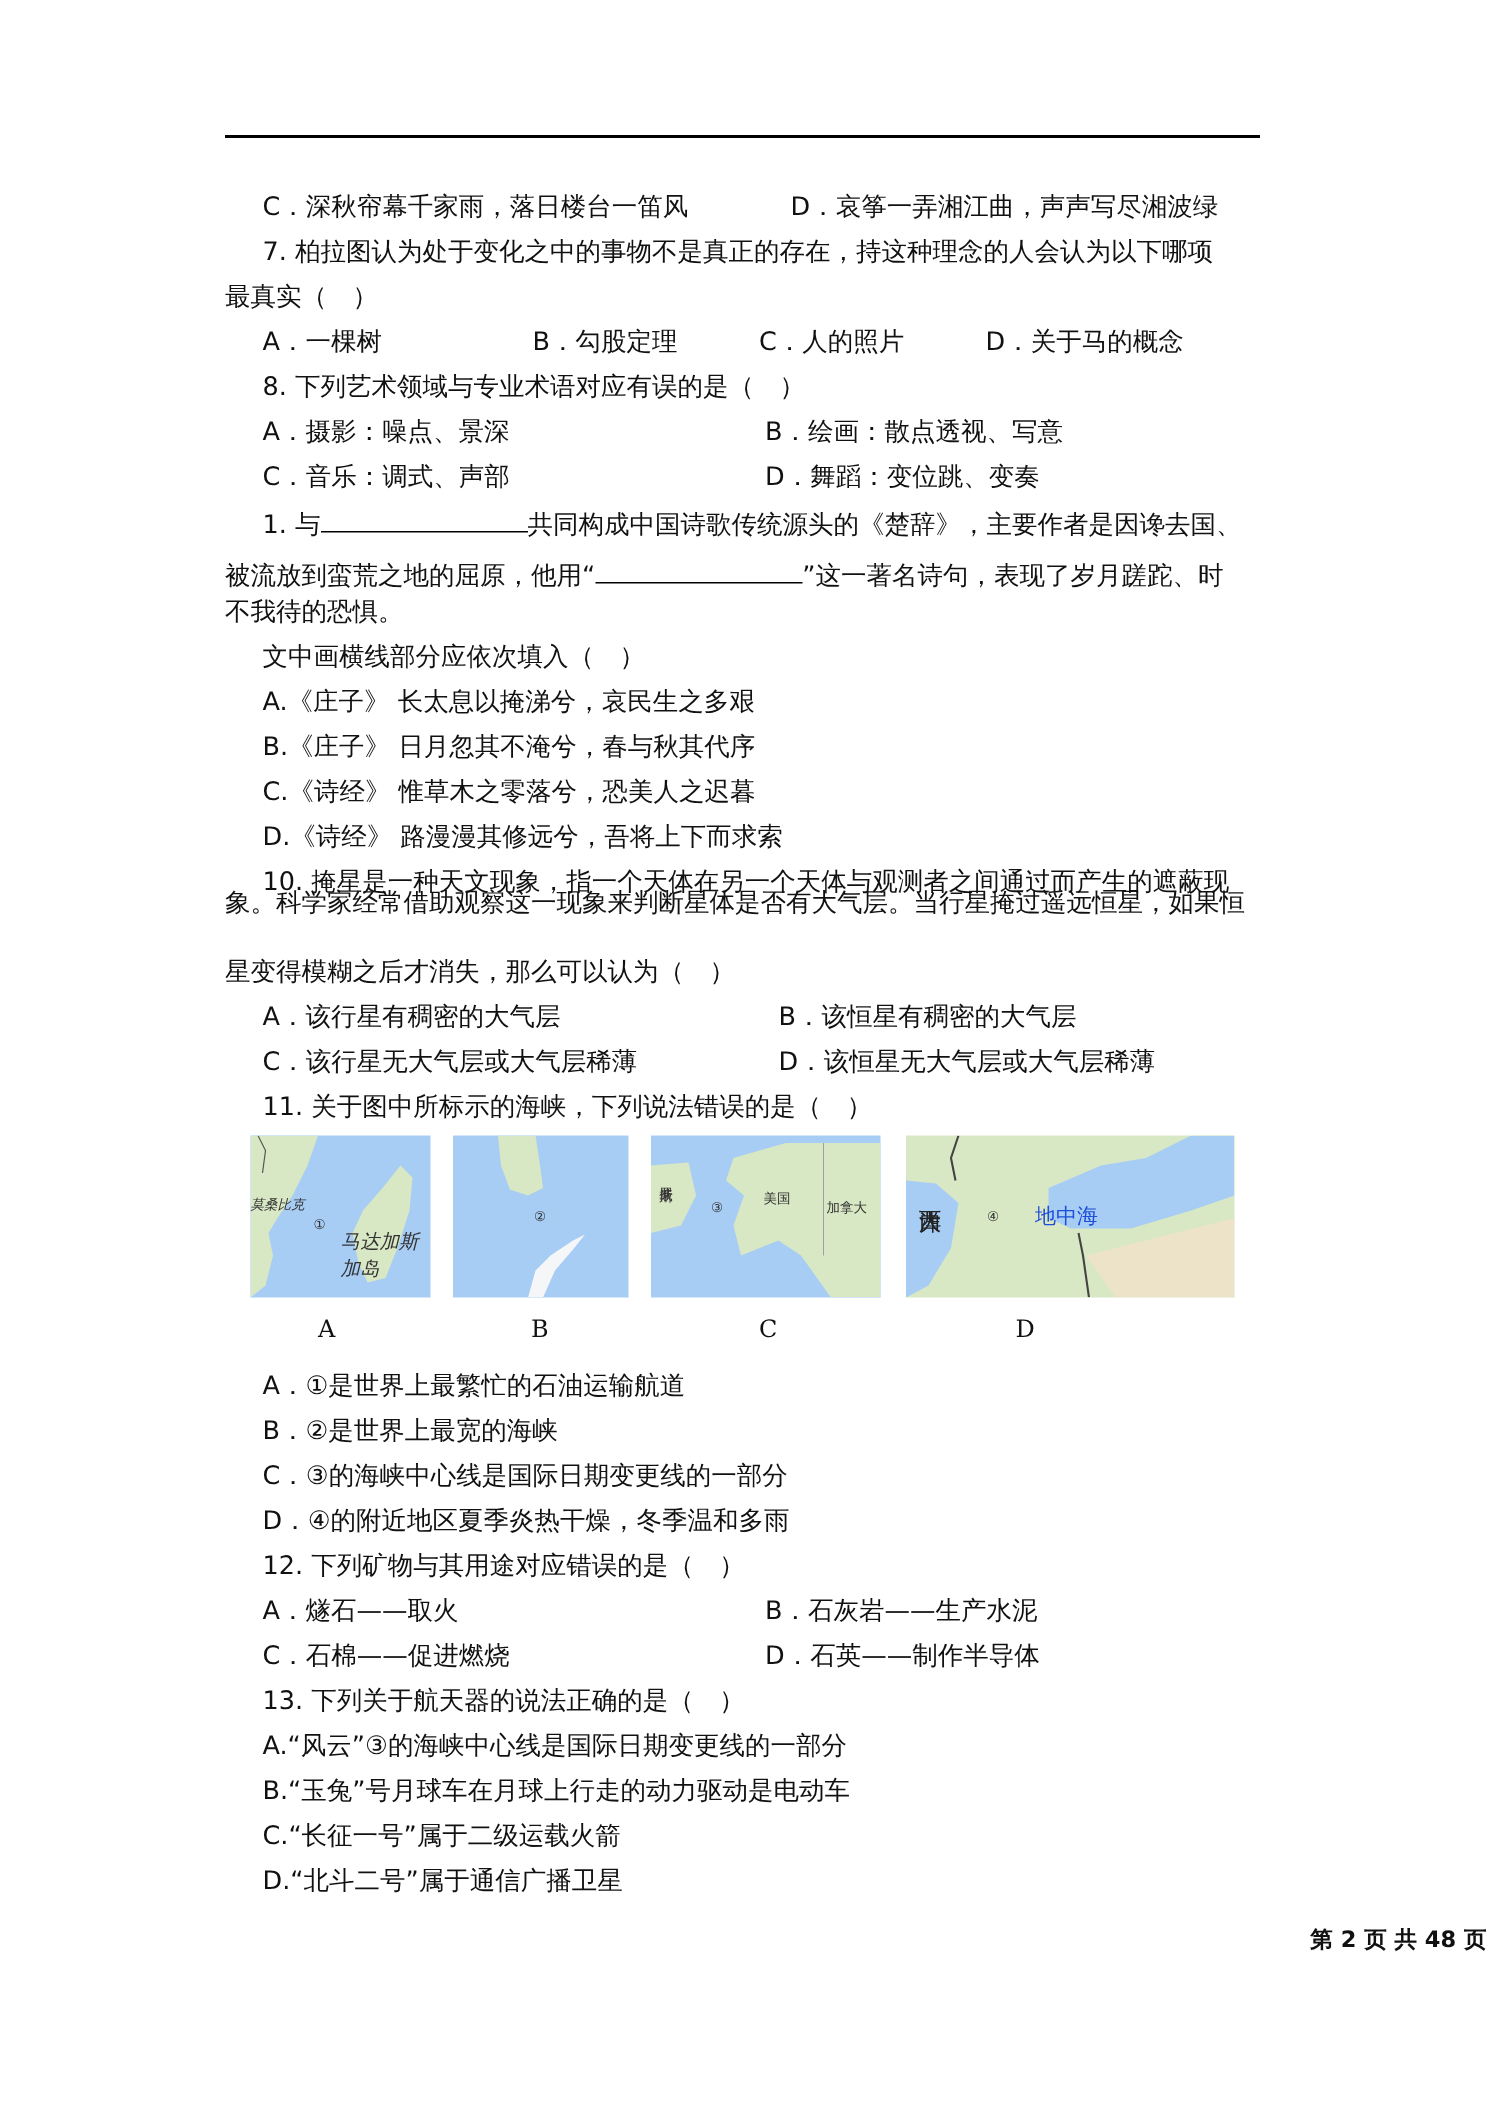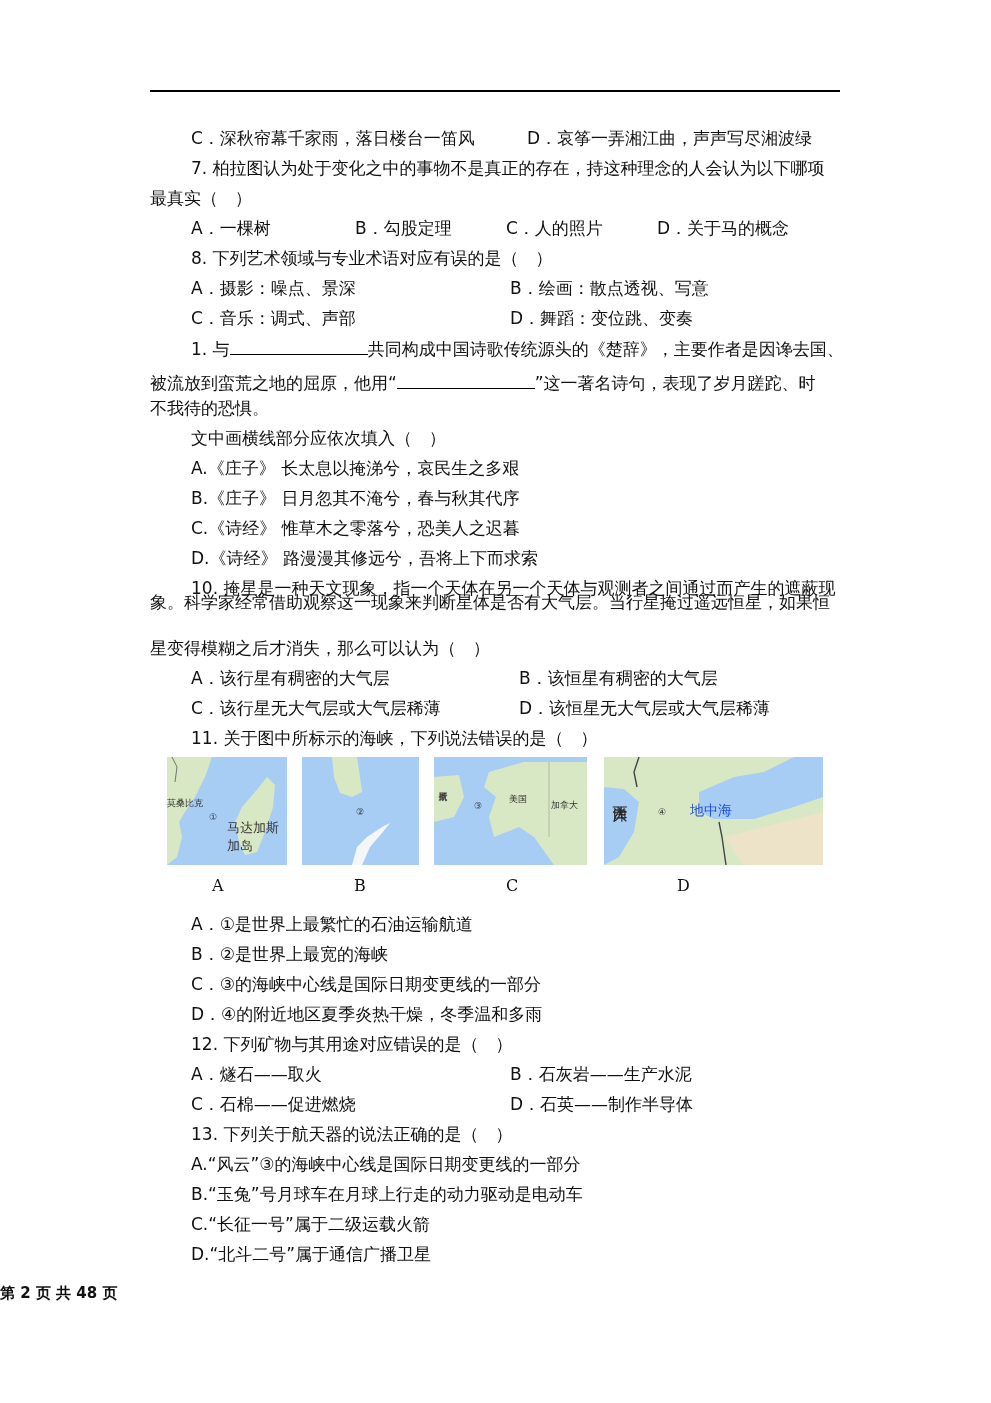--- a/index.html
+++ b/index.html
@@ -1,26 +1,26 @@
 <!DOCTYPE html>
 <html><head>
 <meta charset="utf-8">
 <style>
   html, body { margin: 0; padding: 0; background: #ffffff; }
   body { width: 991px; height: 1403px; position: relative; overflow: hidden;
          font-family: "DejaVu Sans", sans-serif; color: #111; }
   .rule { position: absolute; left: 150px; top: 90px; width: 690px; height: 2px; background: #000; }
   .line { position: absolute; left: 0; font-size: 17px; line-height: 20px; white-space: nowrap; }
-  .ind { left: 191px; }
+  .ind { left: 175px; }
   .full { left: 150px; }
   .blank { display: inline-block; border-bottom: 1px solid #000; height: 16px; vertical-align: baseline; }
   .maps { position: absolute; top: 757px; left: 0; }
   .map { position: absolute; top: 0; height: 108px; overflow: hidden; }
   .maplabel { position: absolute; top: 876px; font-family: "DejaVu Serif", serif; font-size: 16px; }
-  .footer { position: absolute; top: 1284px; left: 0; width: 991px; text-align: left;
+  .footer { position: absolute; top: 1284px; left: 0; width: 991px; text-align: right;
             font-size: 15px; font-weight: bold; }
   .mtxt { position: absolute; font-size: 9px; color: #333; }
 </style>
 </head>
 <body>
 
 <div class="rule"></div>
 
 <div class="line ind" style="top:128px">C．深秋帘幕千家雨，落日楼台一笛风</div>
 <div class="line" style="left:527px; top:128px">D．哀筝一弄湘江曲，声声写尽湘波绿</div>
@@ -56,21 +56,21 @@
 <div class="line full" style="top:638px">星变得模糊之后才消失，那么可以认为（　）</div>
 <div class="line ind" style="top:668px">A．该行星有稠密的大气层</div>
 <div class="line" style="left:519px; top:668px">B．该恒星有稠密的大气层</div>
 <div class="line ind" style="top:698px">C．该行星无大气层或大气层稀薄</div>
 <div class="line" style="left:519px; top:698px">D．该恒星无大气层或大气层稀薄</div>
 
 <div class="line ind" style="top:728px">11. 关于图中所标示的海峡，下列说法错误的是（　）</div>
 
 <div class="maps">
 
-  <div class="map" style="left:167px; width:120px; background:#a8cdf5;">
+  <div class="map" style="left:167px; width:120px; background:#a8cdf5;font-style:italic;">
     <svg width="120" height="108" viewBox="0 0 120 108">
       <path d="M0 0 L45 0 L38 20 L28 40 L18 55 L12 65 L15 80 L10 100 L0 108 Z" fill="#d9e8c4"></path>
       <path d="M100 20 L108 28 L106 50 L98 75 L90 95 L78 98 L72 85 L68 65 L75 50 L88 35 Z" fill="#d9e8c4"></path>
       <path d="M5 0 L10 10 L8 25" stroke="#555" stroke-width="0.8" fill="none"></path>
     </svg>
     <span class="mtxt" style="left:0; top:40px">莫桑比克</span>
     <span class="mtxt" style="left:42px; top:55px">①</span>
     <span class="mtxt" style="left:60px; top:62px; font-size:13px">马达加斯加岛</span>
   </div>
 

